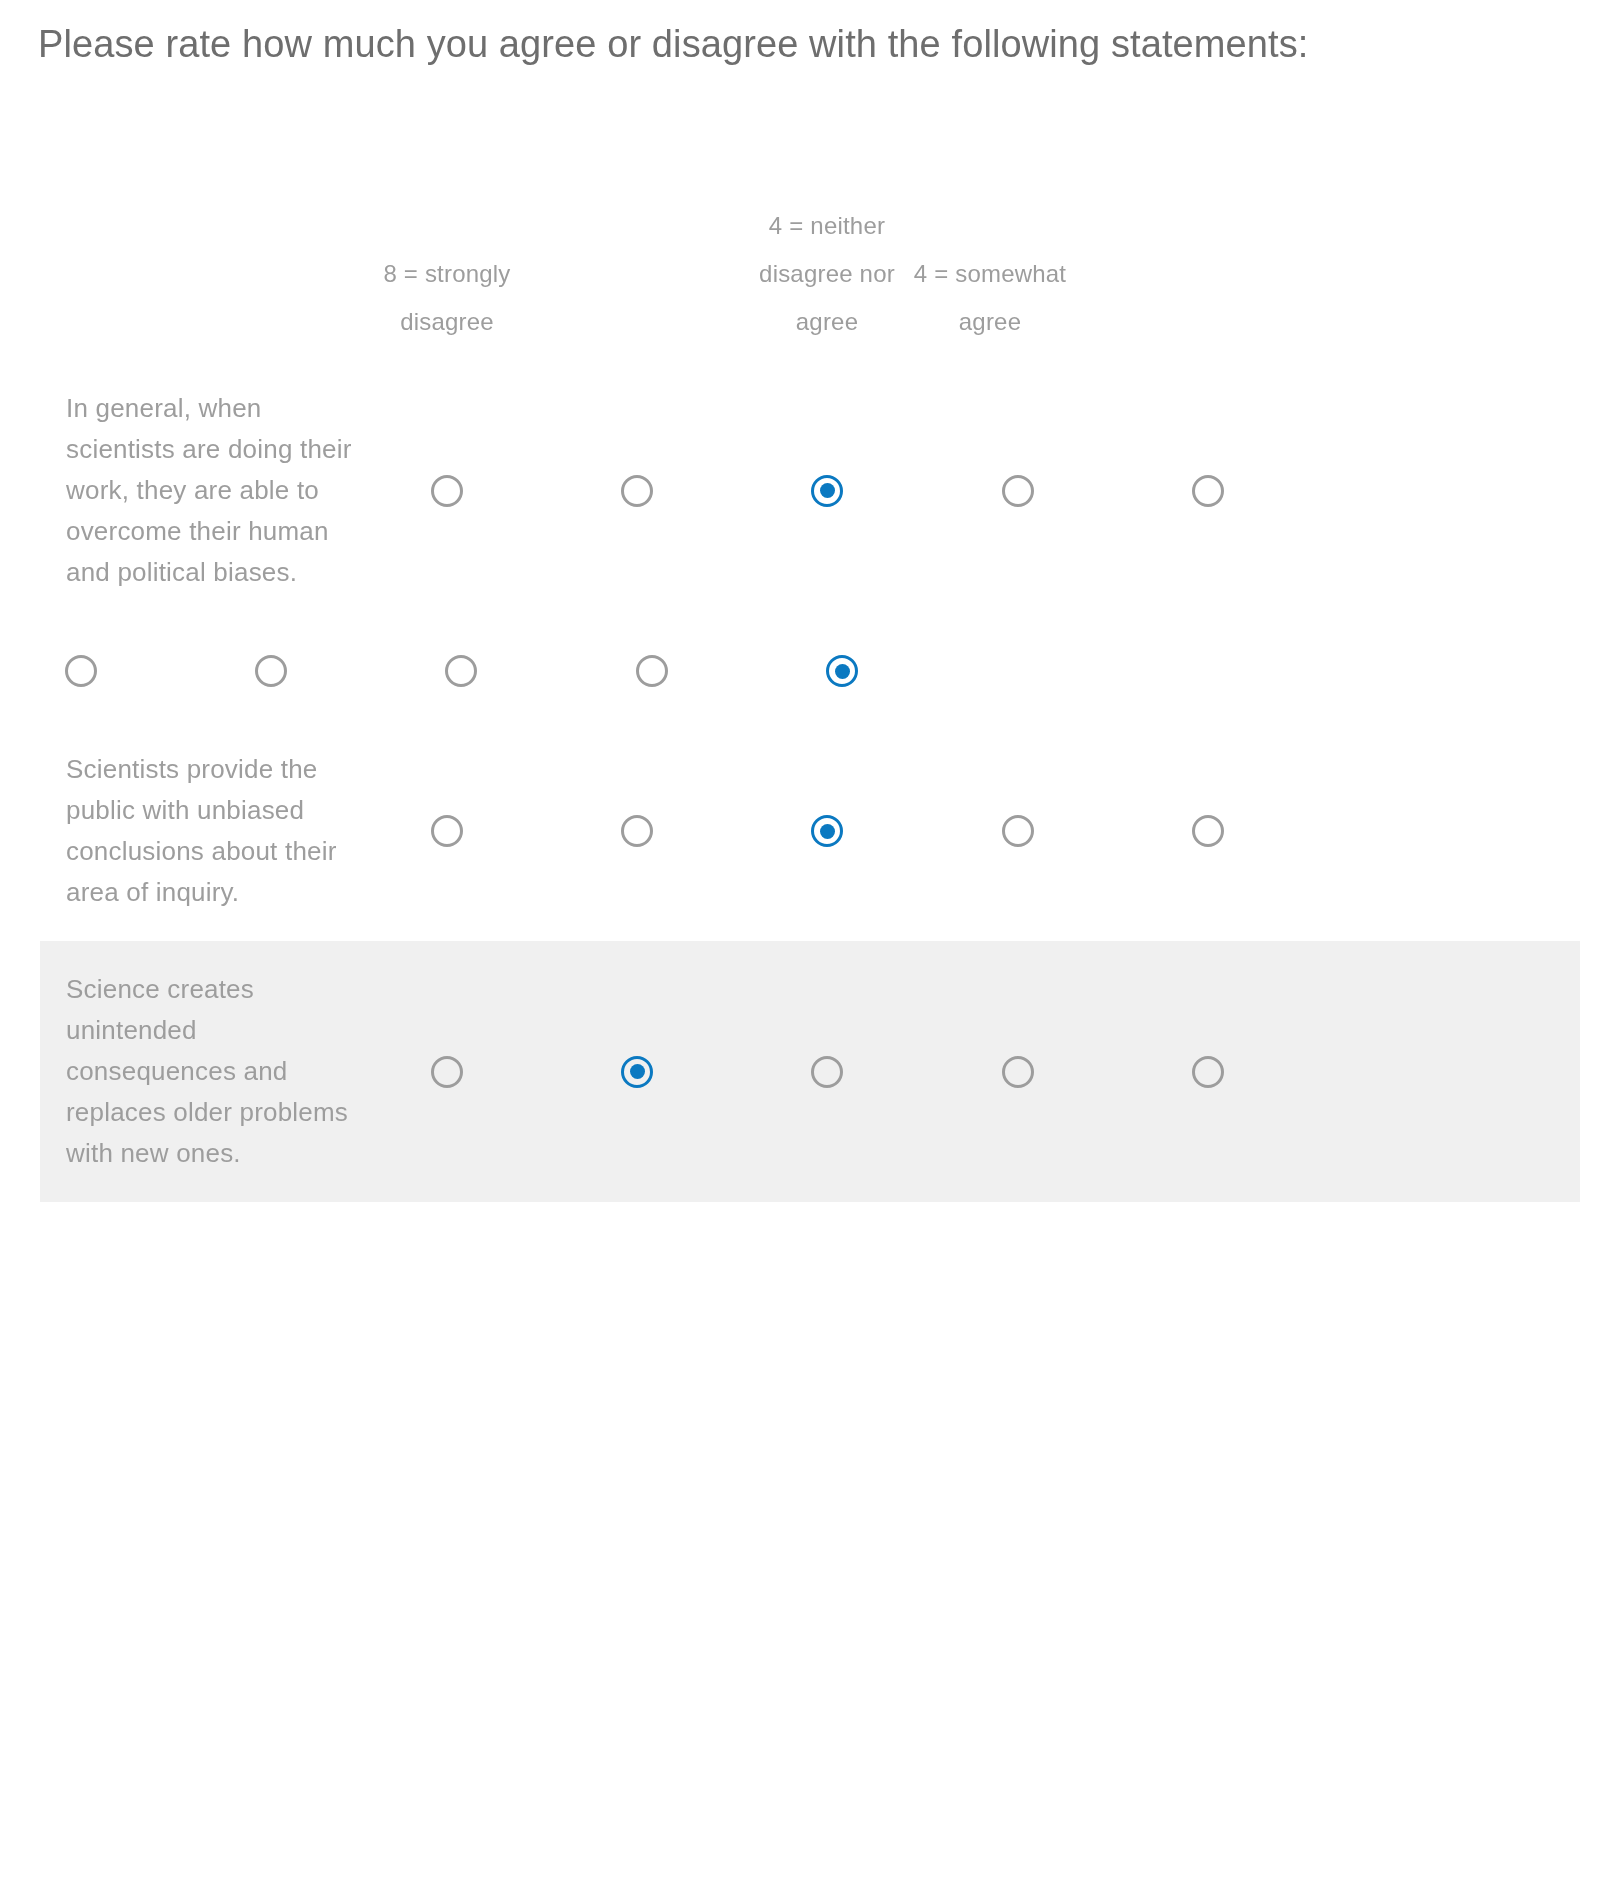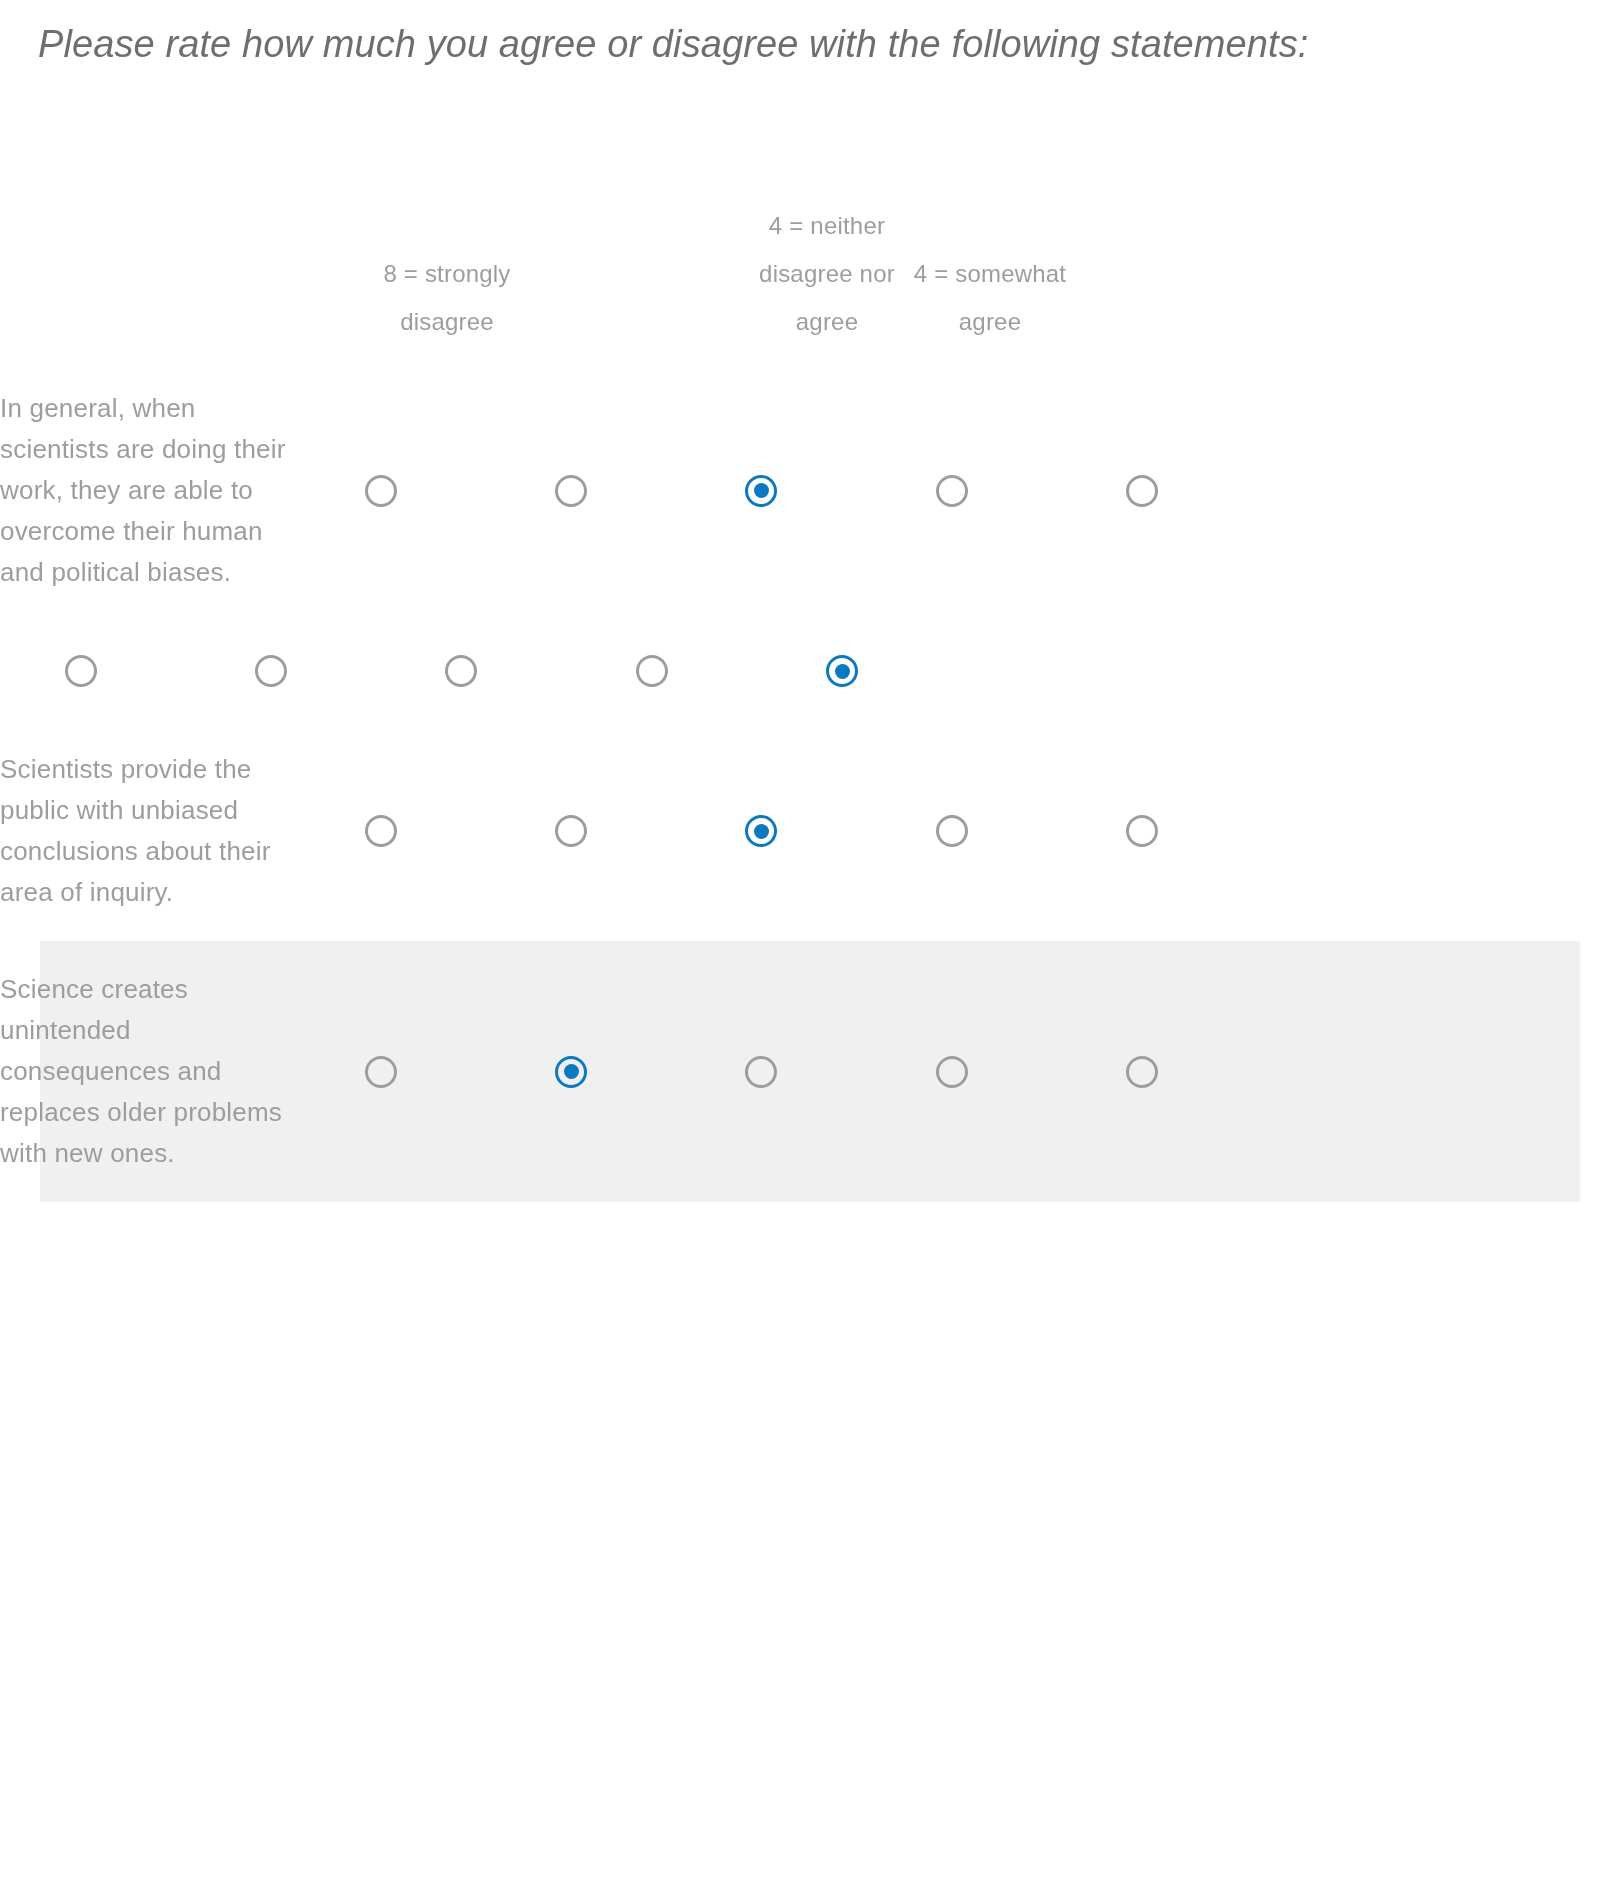--- a/index.html
+++ b/index.html
@@ -27,21 +27,20 @@
   .question-title {
     position: absolute;
     left: 38px;
     top: 14px;
     width: 1510px;
     font-size: 38px;
     font-weight: 400;
     line-height: 60px;
     color: #6e6e6e;
     letter-spacing: 0.1px;
-    font-style: italic;
   }
 
   
   .matrix {
     position: absolute;
     left: 0;
     top: 190px;
     width: 1620px;
   }
 
@@ -90,20 +89,21 @@
     position: relative;
     display: flex;
     align-items: center;
     min-height: 100px;
     padding: 28px 0;
   }
 
   .row-label {
     position: relative;
     width: 300px;
+    margin-left: 66px;
     font-size: 26px;
     line-height: 41px;
     color: #9d9d9d;
     letter-spacing: 0.2px;
   }
 
   .row-options {
     position: relative;
     flex: 1;
     height: 41px;

